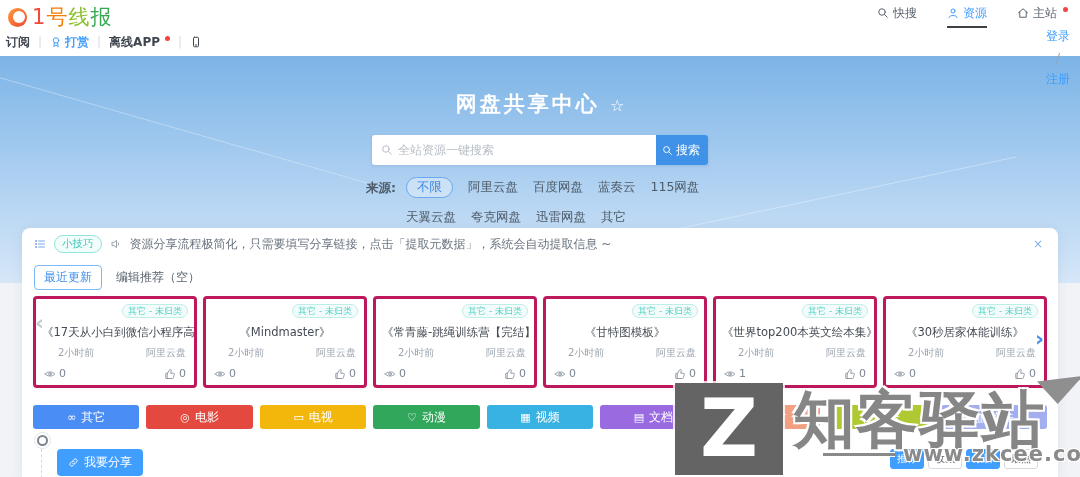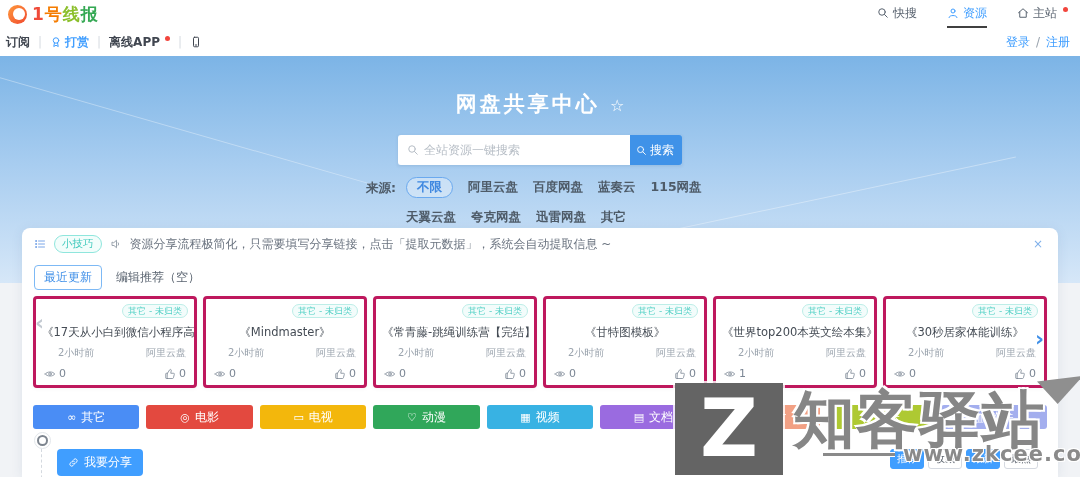--- a/index.html
+++ b/index.html
@@ -11,56 +11,56 @@
   }
   .i{display:inline-flex;align-items:center;justify-content:center;line-height:0;}
   .i svg{width:12px;height:12px;stroke:currentColor;fill:none;stroke-width:2;stroke-linecap:round;stroke-linejoin:round;}
   .reddot{width:5px;height:5px;border-radius:50%;background:#f2453d;display:inline-block;margin-left:2px;margin-bottom:8px;}
 
   
   .topbar{position:absolute;left:0;top:0;right:0;height:28px;background:#fff;z-index:5;}
   .logo{position:absolute;left:8px;top:3px;display:flex;align-items:center;gap:5px;}
   .logo-mark{width:19px;height:19px;border-radius:50%;background:linear-gradient(135deg,#ff9a3c,#f0482f);position:relative;}
   .logo-mark::after{content:"";position:absolute;left:5px;top:3px;width:12px;height:12px;border-radius:50%;background:#fff;}
-  .logo-text{font-size:17px;font-weight:bold;letter-spacing:1px;}
+  .logo-text{font-size:21px;font-weight:normal;letter-spacing:1px;}
   .topnav{position:absolute;right:12px;top:0;height:28px;display:flex;gap:30px;font-size:12px;color:#5a6470;}
   .tn-item{display:flex;align-items:center;gap:4px;height:26px;cursor:pointer;position:relative;}
   .tn-item .i svg{width:12px;height:12px;}
   .tn-item.active{color:#409eff;border-bottom:2px solid #404040;}
 
   
   .subbar{position:absolute;left:0;top:28px;right:0;height:28px;background:#fff;z-index:5;}
   .subleft{position:absolute;left:6px;top:0;height:28px;display:flex;align-items:center;gap:8px;font-size:12px;font-weight:bold;color:#404650;}
   .sb-sep{color:#d8dce2;font-weight:normal;}
   .sb-item{display:flex;align-items:center;gap:3px;cursor:pointer;}
   .sb-item.blue{color:#409eff;}
-  .subright{position:absolute;right:10px;top:0;height:28px;display:flex;align-items:center;gap:6px;font-size:12px;color:#409eff;}
+  .subright{position:absolute;right:10px;top:0;height:28px;display:flex;align-items:center;gap:6px;font-size:12px;color:#409eff;flex-direction:column;}
   .auth-sep{color:#9aa3ad;}
   .auth-link{cursor:pointer;}
 
   
   .hero{position:absolute;left:0;top:56px;width:100%;height:227px;
     background:linear-gradient(180deg,#7cb4e6 0%,#a8cdf0 48%,#d6e7f8 100%);overflow:hidden;}
   .hline{position:absolute;height:1px;background:rgba(255,255,255,0.35);}
   .hline.l1{width:420px;left:-40px;top:70px;transform:rotate(16deg);}
   .hline.l2{width:380px;right:60px;top:140px;transform:rotate(-12deg);}
   .hero-title{margin-top:34px;text-align:center;color:#fff;font-size:21px;font-weight:bold;letter-spacing:3px;}
   .hero-title .star{font-weight:normal;font-size:16px;letter-spacing:0;}
-  .search-row{width:284px;height:30px;margin:17px auto 0;display:flex;box-shadow:0 1px 3px rgba(40,80,130,0.15);}
+  .search-row{width:336px;height:30px;margin:17px auto 0;display:flex;box-shadow:0 1px 3px rgba(40,80,130,0.15);}
   .search-box{flex:1;position:relative;background:#fff;border-radius:3px 0 0 3px;}
   .search-box .i{position:absolute;left:9px;top:9px;color:#b7bec6;}
   .search-input{width:100%;height:100%;border:none;outline:none;background:transparent;box-sizing:border-box;
     padding:0 8px 0 26px;font-size:12px;color:#333;font-family:inherit;}
   .search-input::placeholder{color:#b7bec6;}
   .search-btn{width:52px;border:none;background:#3f92e8;color:#fff;font-size:12px;border-radius:0 3px 3px 0;
     display:flex;align-items:center;justify-content:flex-start;gap:3px;cursor:pointer;font-family:inherit;}
   .source-row{width:348px;margin:12px auto 16px;display:flex;gap:10px;font-size:12.5px;color:#4e5b68;}
   .source-label{font-weight:bold;padding-top:3px;white-space:nowrap;}
   .chips{display:flex;flex-wrap:wrap;column-gap:15px;row-gap:9px;}
-  .chip{cursor:pointer;white-space:nowrap;padding:2px 0;font-weight:bold;}
+  .chip{cursor:pointer;white-space:nowrap;padding:2px 0;}
   .chip.active{border:1px solid #6aa9ef;color:#3f88e0;border-radius:11px;padding:1px 10px;background:rgba(255,255,255,0.35);}
 
   
   .panel{position:absolute;left:22px;top:228px;width:1036px;height:249px;background:#fff;
     border-radius:8px 8px 0 0;box-shadow:0 2px 12px rgba(60,90,130,0.10);z-index:6;}
   
   .notice{height:28px;display:flex;align-items:center;gap:8px;padding:2px 12px 0 12px;font-size:12px;color:#6b7480;}
   .notice .list-i{color:#7aa6e8;}
   .notice-badge{font-size:10.5px;color:#3fc9bc;border:1px solid #8fe6dd;background:#f2fdfb;border-radius:10px;padding:1px 7px;font-family:Liberation Mono, monospace;}
   .notice .spk-i{color:#9aa3ad;}

